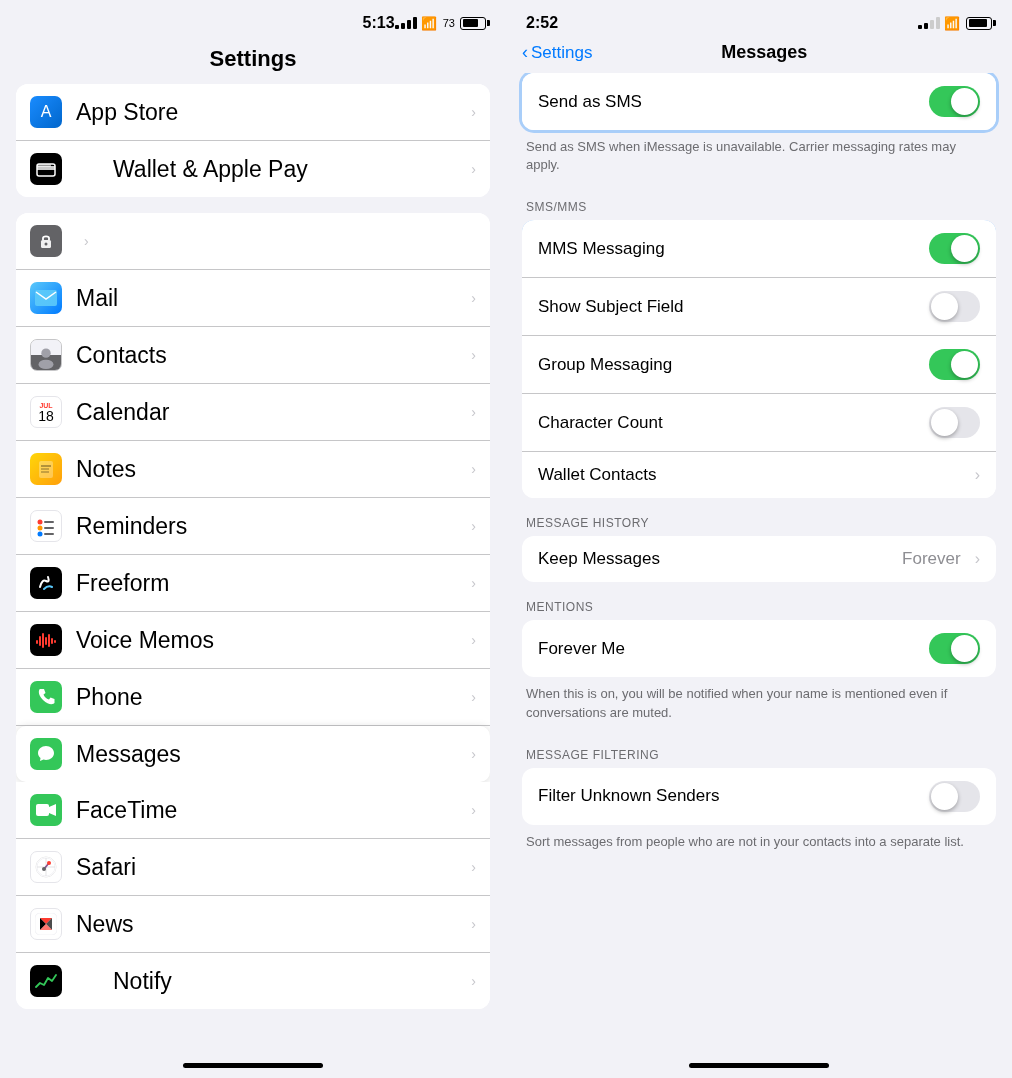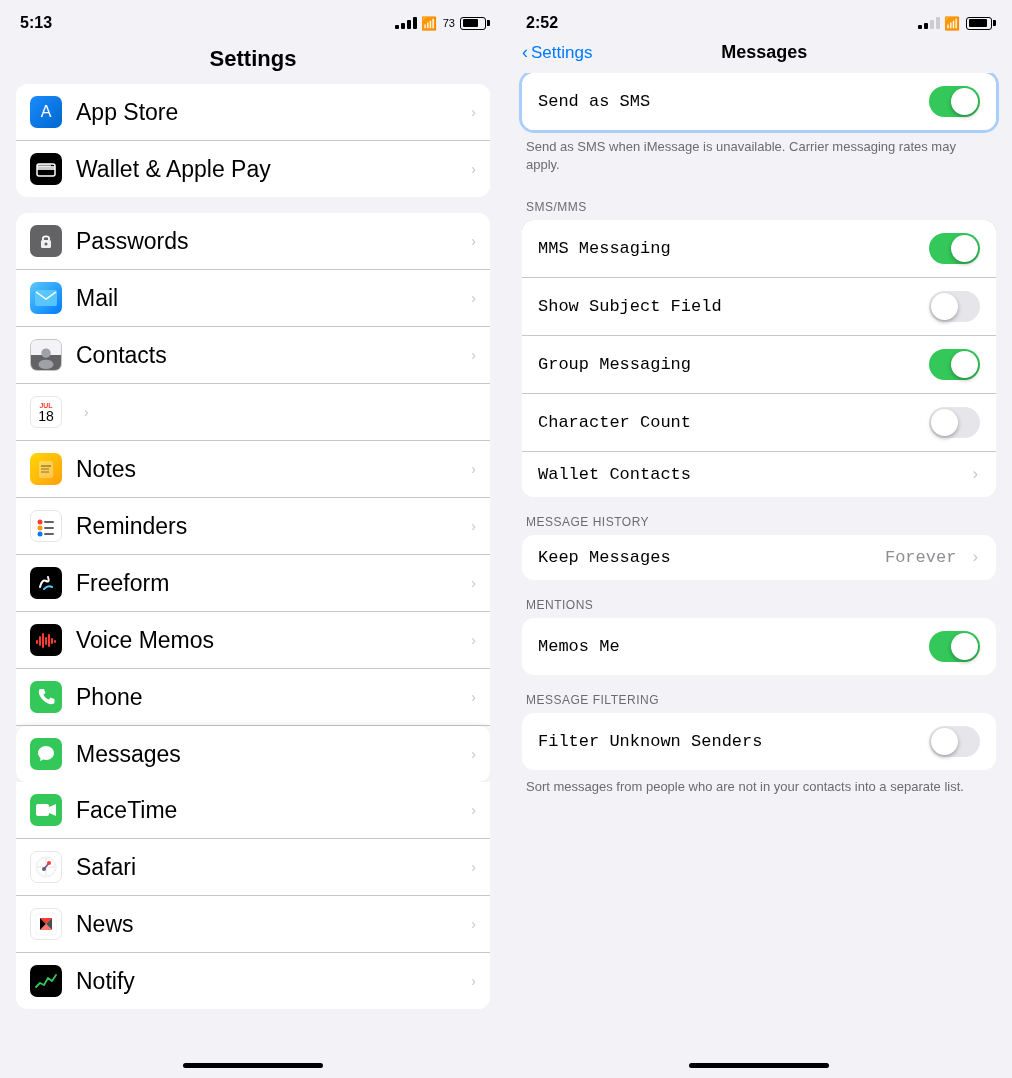--- a/index.html
+++ b/index.html
@@ -17,21 +17,21 @@
       width: 506px;
       height: 1078px;
       background: #f2f2f7;
       display: flex;
       flex-direction: column;
       overflow: hidden;
     }
 
     .status-bar {
       display: flex;
-      justify-content: space-between;
+      justify-content: flex-end;
       align-items: center;
       padding: 14px 20px 6px;
       background: #f2f2f7;
     }
 
     .status-time {
       font-size: 16px;
       font-weight: 600;
       color: #000;
     }
@@ -82,21 +82,21 @@
     }
 
     .settings-item {
       display: flex;
       align-items: center;
       padding: 12px 14px;
       border-bottom: 0.5px solid #c6c6c8;
       background: #fff;
       position: relative;
     }
-    .settings-item:last-child { border-bottom: none; }
+    .settings-item:last-child { border-bottom: none; gap: 37px; }
 
     .item-icon {
       width: 32px;
       height: 32px;
       border-radius: 7px;
       margin-right: 14px;
       display: flex;
       align-items: center;
       justify-content: center;
       flex-shrink: 0;
@@ -196,21 +196,20 @@
       color: #6c6c70;
       padding: 6px 4px 10px;
       line-height: 1.4;
     }
 
     .msg-group {
       background: #fff;
       border-radius: 12px;
       margin-bottom: 2px;
       overflow: hidden;
-      font-family: Liberation Mono, monospace;
     }
 
     .msg-group.highlighted {
       box-shadow: 0 0 0 3px rgba(0,122,255,0.3);
     }
 
     .msg-item {
       display: flex;
       align-items: center;
       padding: 13px 16px;
@@ -323,21 +322,20 @@
     <div class="settings-group">
 
       <div class="settings-item">
         <div class="item-icon icon-passwords">
           <svg width="20" height="20" viewBox="0 0 20 20" fill="white">
             <rect x="5" y="9" width="10" height="8" rx="1.5" fill="white" opacity="0.9"></rect>
             <path d="M7 9 V7 C7 4.8 13 4.8 13 7 V9" stroke="white" stroke-width="1.8" fill="none"></path>
             <circle cx="10" cy="13" r="1.5" fill="#636366"></circle>
           </svg>
         </div>
-        <span class="item-label">Passwords</span>
         <span class="chevron">›</span>
       </div>
 
       <div class="settings-item">
         <div class="item-icon icon-mail">
           <svg width="22" height="16" viewBox="0 0 22 16" fill="none">
             <rect width="22" height="16" rx="2" fill="url(#mailGrad)"></rect>
             <defs>
                 <linearGradient id="mailGrad" x1="0" y1="0" x2="22" y2="16">
                   <stop offset="0%" stop-color="#5ac8fa"></stop>
@@ -364,20 +362,21 @@
         <span class="chevron">›</span>
       </div>
 
       <div class="settings-item">
         <div class="item-icon" style="background:#fff; border:0.5px solid #e5e5ea;">
           <div class="calendar-icon-inner">
             <span class="cal-month">JUL</span>
             <span class="cal-day">18</span>
           </div>
         </div>
+        <span class="item-label">Calendar</span>
         <span class="chevron">›</span>
       </div>
 
       <div class="settings-item">
         <div class="item-icon icon-notes">
           <svg width="20" height="20" viewBox="0 0 20 20">
             <rect x="3" y="2" width="14" height="17" rx="2" fill="rgba(255,255,255,0.3)"></rect>
             <line x1="5" y1="7" x2="15" y2="7" stroke="rgba(0,0,0,0.4)" stroke-width="1.5"></line>
             <line x1="5" y1="10" x2="13" y2="10" stroke="rgba(0,0,0,0.3)" stroke-width="1.5"></line>
             <line x1="5" y1="13" x2="13" y2="13" stroke="rgba(0,0,0,0.3)" stroke-width="1.5"></line>
@@ -584,26 +583,27 @@
       <div class="msg-item" style="border-bottom:none;">
         <span class="msg-item-label">Keep Messages</span>
         <span class="msg-item-value">Forever</span>
         <span class="chevron" style="color:#c7c7cc; font-size:16px;">›</span>
       </div>
     </div>
 
     <div class="section-label">MENTIONS</div>
     <div class="msg-group">
       <div class="msg-item" style="border-bottom:none;">
-        <span class="msg-item-label">Memos Me</span>
+        <span class="msg-item-label">Forever Me</span>
         <div class="toggle on">
           <div class="toggle-thumb"></div>
         </div>
       </div>
     </div>
+    <div class="section-hint">When this is on, you will be notified when your name is mentioned even if conversations are muted.</div>
 
     <div class="section-label">MESSAGE FILTERING</div>
     <div class="msg-group">
       <div class="msg-item" style="border-bottom:none;">
         <span class="msg-item-label">Filter Unknown Senders</span>
         <div class="toggle off">
           <div class="toggle-thumb"></div>
         </div>
       </div>
     </div>

